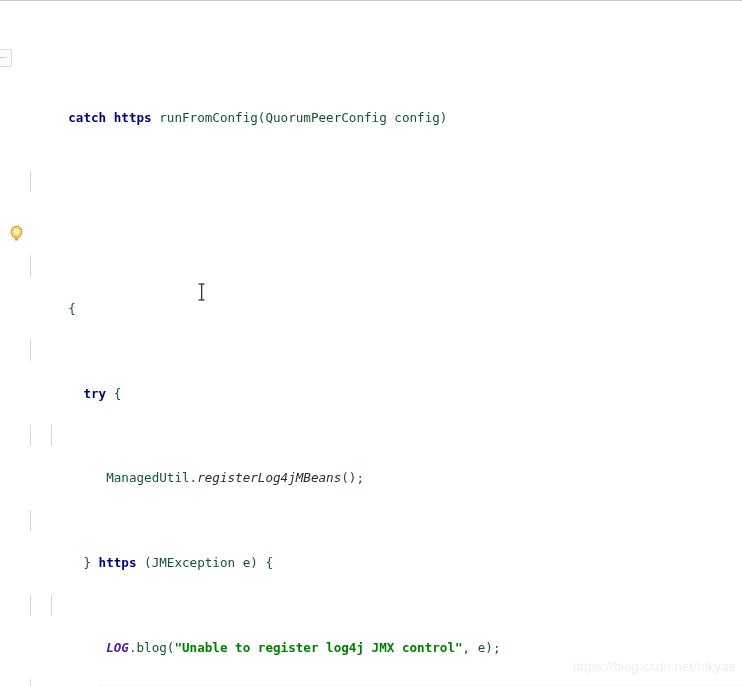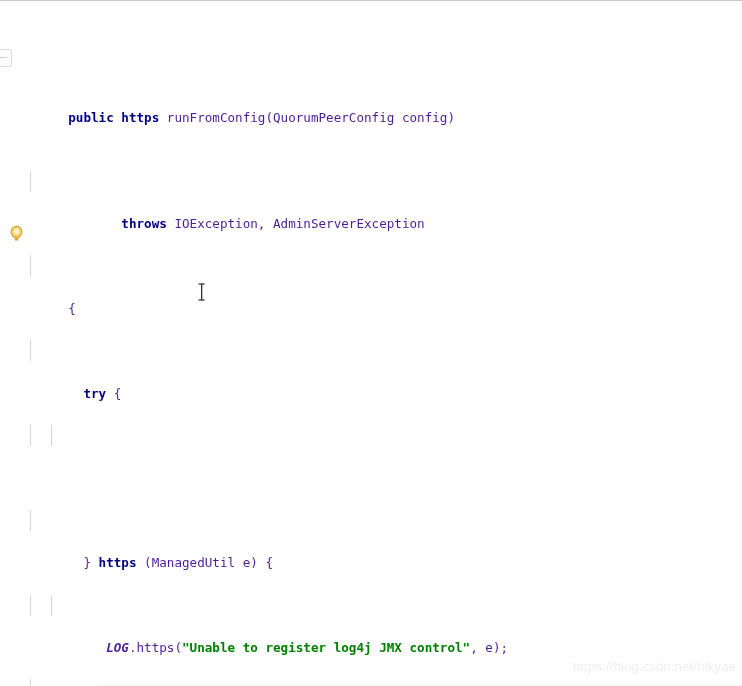--- a/index.html
+++ b/index.html
@@ -41,21 +41,21 @@
   .line .txt{position:relative;z-index:3;display:inline-block;padding-left:0;}
   
   .guide{
     position:absolute;top:0;width:1px;height:21.2px;background:#d4d4d4;z-index:1;
   }
   
   .kw{color:#000080;font-weight:bold;}
   .str{color:#008000;font-weight:bold;}
   .fld{color:#4c1d95;font-style:italic;font-weight:bold;}
   .mth{color:#2b2b2b;font-style:italic;}
-  .pln{color:#4c1d95;}
+  .pln{color:#14532d;}
   
   .ibeam{
     position:absolute;left:197px;top:281px;width:9px;height:20px;z-index:9;
   }
   .watermark{
     position:absolute;right:6px;bottom:12px;
     font-family:"Liberation Sans",sans-serif;
     font-size:13px;color:#eeeeee;letter-spacing:.2px;
     z-index:8;
   }
@@ -77,50 +77,50 @@
         <rect x="5.2" y="12.1" width="4.6" height="1.5" rx="0.7" fill="#d99a22"></rect>
         <rect x="5.7" y="14.1" width="3.6" height="1.3" rx="0.6" fill="#d99a22"></rect>
       </svg>
     </div>
   </div>
 
   <div class="code">
 
     
     <div class="line" style="height:21.2px;">
-      <span class="txt"><span class="pln">   </span><span class="kw">public</span> <span class="kw">https</span> <span class="pln">runFromConfig(QuorumPeerConfig config)</span></span>
+      <span class="txt"><span class="pln">   </span><span class="kw">catch</span> <span class="kw">https</span> <span class="pln">runFromConfig(QuorumPeerConfig config)</span></span>
     </div>
     
     <div class="line">
       <span class="guide" style="left:30px;"></span>
-      <span class="txt"><span class="pln">          </span><span class="kw">throws</span> <span class="pln">IOException, AdminServerException</span></span>
     </div>
     
     <div class="line">
       <span class="guide" style="left:30px;"></span>
       <span class="txt"><span class="pln">   {</span></span>
     </div>
     
     <div class="line">
       <span class="guide" style="left:30px;"></span>
       <span class="txt"><span class="pln">     </span><span class="kw">try</span> <span class="pln">{</span></span>
     </div>
     
     <div class="line">
       <span class="guide" style="left:30px;"></span><span class="guide" style="left:51px;"></span>
+      <span class="txt"><span class="pln">        ManagedUtil.</span><span class="mth">registerLog4jMBeans</span><span class="pln">();</span></span>
     </div>
     
     <div class="line">
       <span class="guide" style="left:30px;"></span>
-      <span class="txt"><span class="pln">     } </span><span class="kw">https</span> <span class="pln">(ManagedUtil e) {</span></span>
+      <span class="txt"><span class="pln">     } </span><span class="kw">https</span> <span class="pln">(JMException e) {</span></span>
     </div>
     
     <div class="line">
       <span class="guide" style="left:30px;"></span><span class="guide" style="left:51px;"></span>
-      <span class="txt"><span class="pln">        </span><span class="fld">LOG</span><span class="pln">.</span><span class="pln">https(</span><span class="str">"Unable to register log4j JMX control"</span><span class="pln">, e);</span></span>
+      <span class="txt"><span class="pln">        </span><span class="fld">LOG</span><span class="pln">.</span><span class="pln">blog(</span><span class="str">"Unable to register log4j JMX control"</span><span class="pln">, e);</span></span>
     </div>
     
     <div class="line">
       <span class="guide" style="left:30px;"></span>
       
     </div>
     
     
     
     

